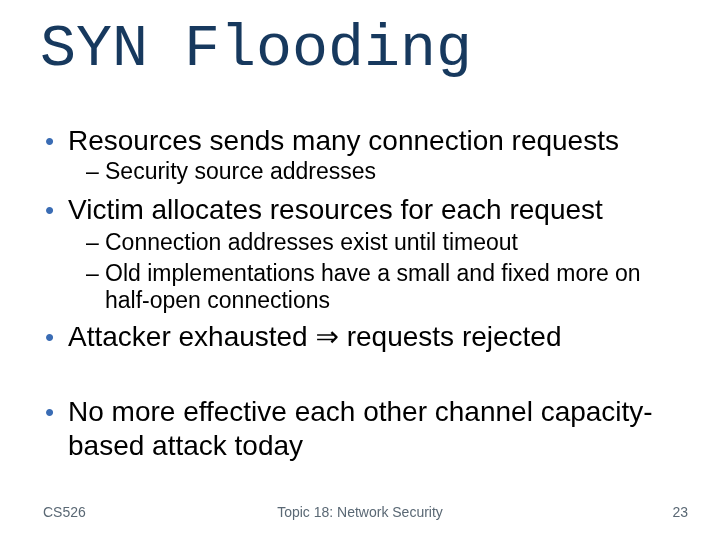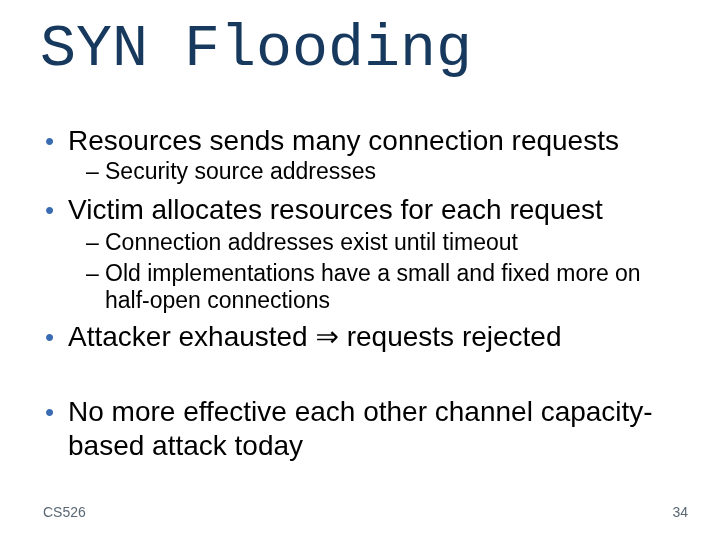--- a/index.html
+++ b/index.html
@@ -107,16 +107,17 @@
     <span class="btext">Attacker exhausted ⇒ requests rejected</span>
   </div>
 
   <div class="bullet-row l1" style="top:395px">
     <span class="marker">•</span>
     <span class="btext">No more effective each other channel capacity-based attack today</span>
   </div>
 
   <div class="footer-item footer-course">CS526</div>
 
+  <div class="footer-item footer-topic">Topic 18: Network Security</div>
 
-  <div class="footer-item footer-page">34</div>
+  <div class="footer-item footer-page">23</div>
 
 </div>
 
 </body></html>

